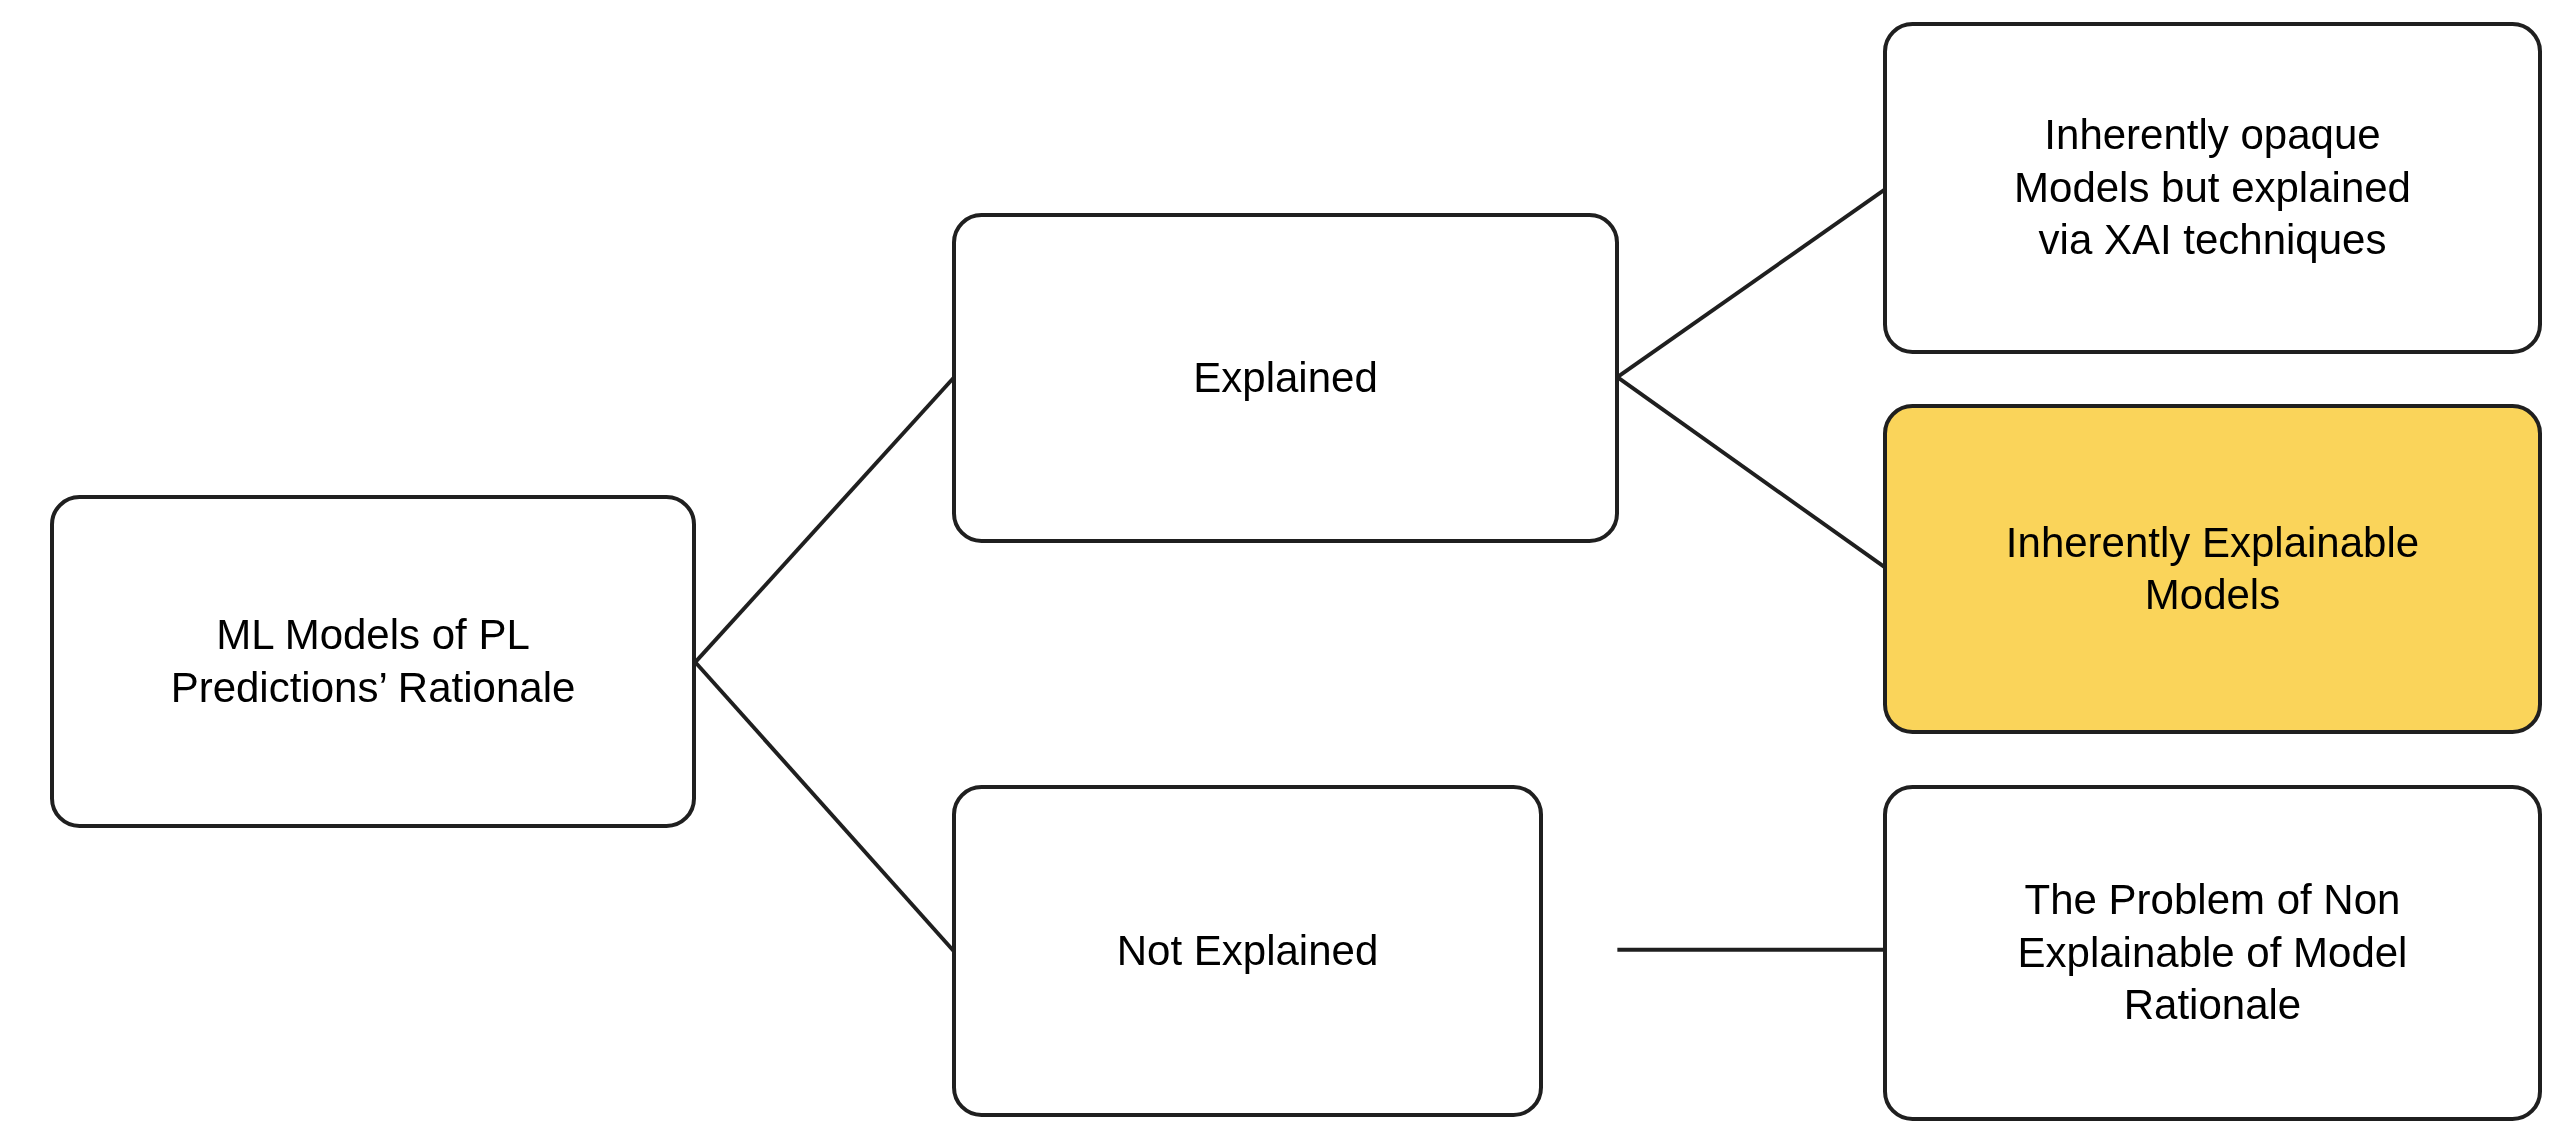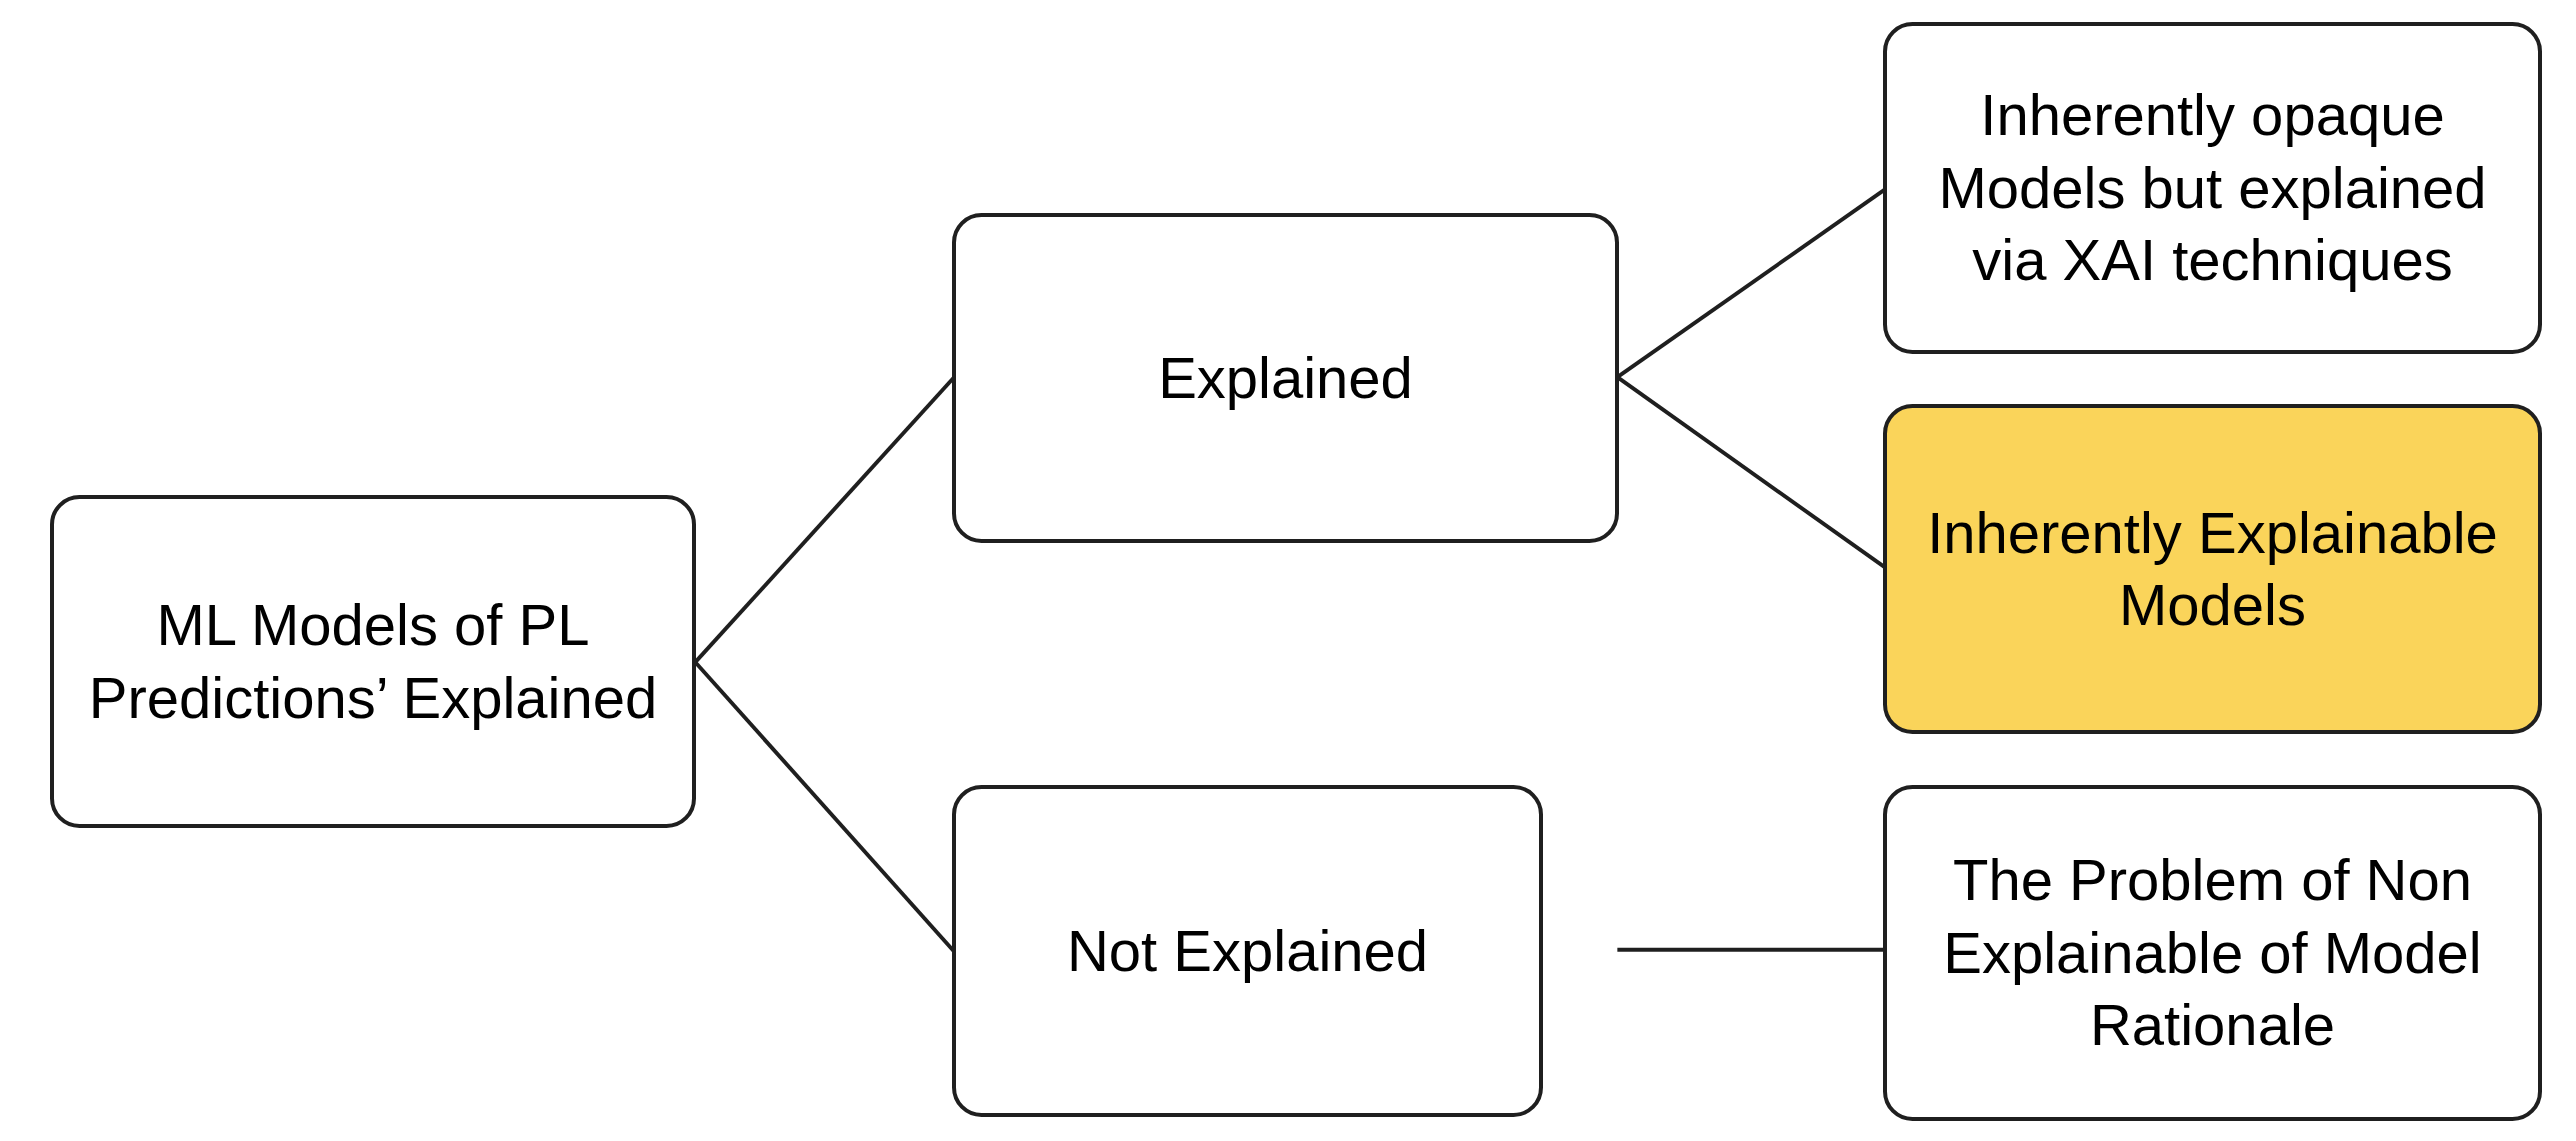--- a/index.html
+++ b/index.html
@@ -34,21 +34,21 @@
     align-items: center;
     justify-content: center;
     background: #ffffff;
     border: 4.3px solid var(--box-border);
     border-radius: 29.5px;
     text-align: center;
   }
   .node .label {
     display: block;
     white-space: pre;
-    font-size: 58px;
+    font-size: 42px;
     line-height: 1.25;
     color: var(--text-color);
   }
   .node.highlight {
     background: var(--highlight-fill);
   }
 </style>
 </head>
 <body>
 
@@ -57,21 +57,21 @@
   <svg class="edges" viewBox="0 0 2964 1313" xmlns="http://www.w3.org/2000/svg" aria-hidden="true">
     <line x1="800" y1="762" x2="1097" y2="435"></line>
     <line x1="800" y1="762" x2="1097" y2="1094"></line>
     <line x1="1861" y1="434" x2="2169" y2="218"></line>
     <line x1="1861" y1="434" x2="2169" y2="653"></line>
     <line x1="1861" y1="1093" x2="2169" y2="1093"></line>
   </svg>
 
   <div class="node" style="left:50px; top:495px; width:646px; height:333px;">
     <span class="label">ML Models of PL
-Predictions’ Explained</span>
+Predictions’ Rationale</span>
   </div>
 
   <div class="node" style="left:952px; top:213px; width:667px; height:330px;">
     <span class="label">Explained</span>
   </div>
 
   <div class="node" style="left:952px; top:785px; width:591px; height:332px;">
     <span class="label">Not Explained</span>
   </div>
 

